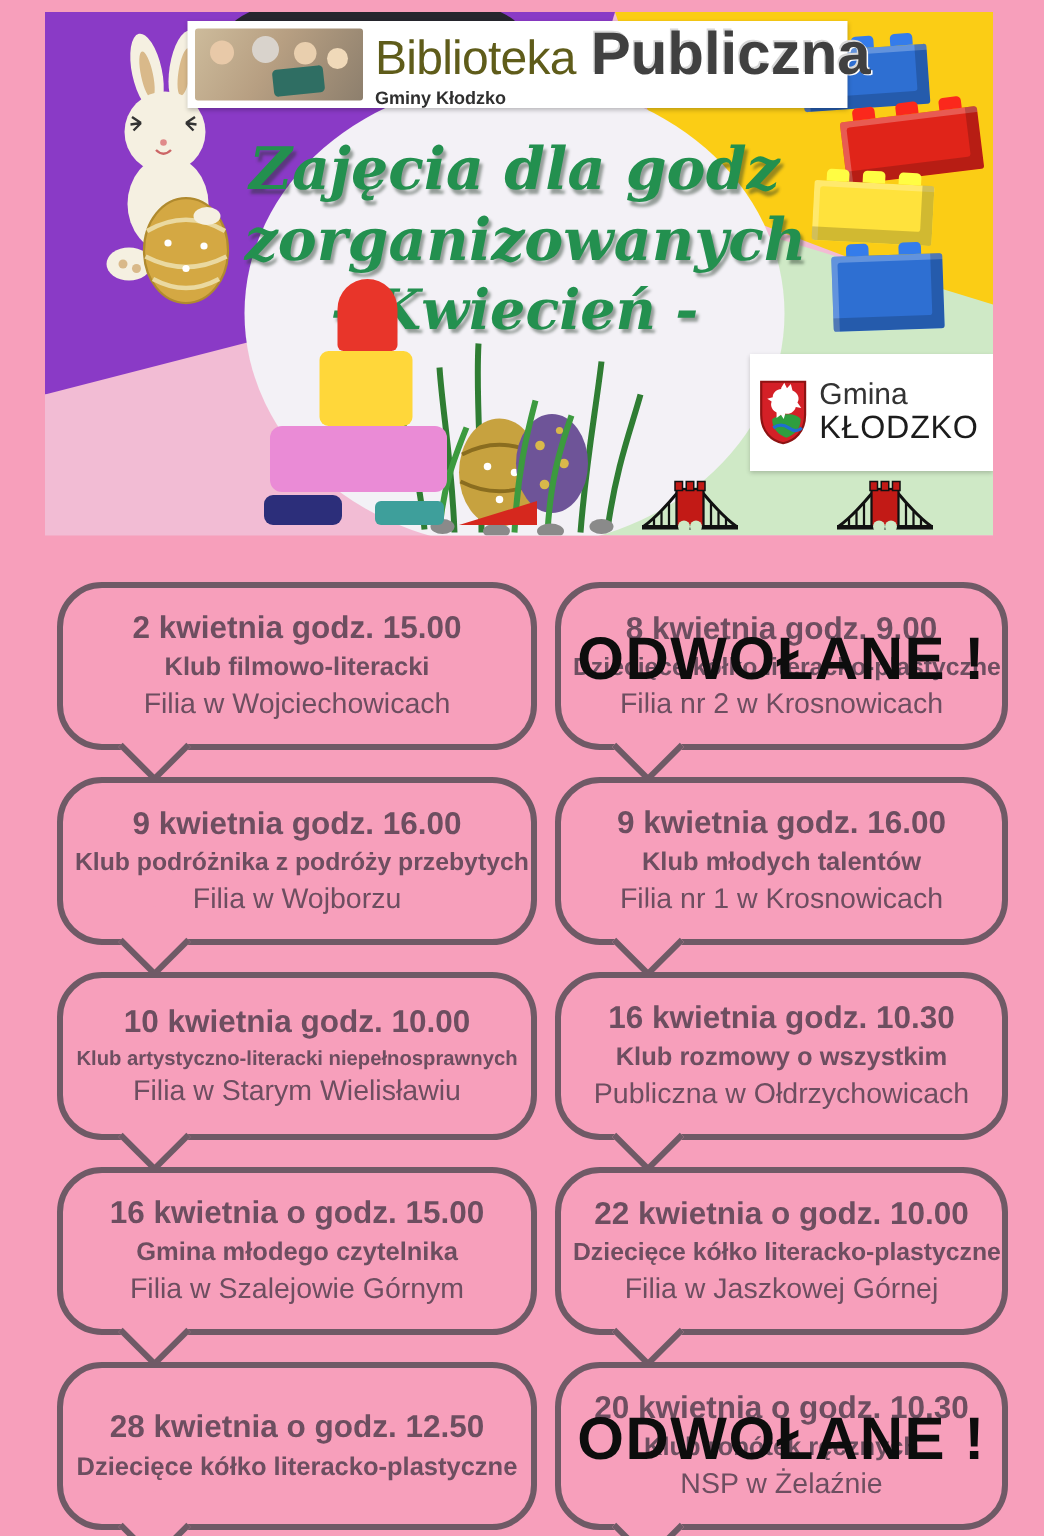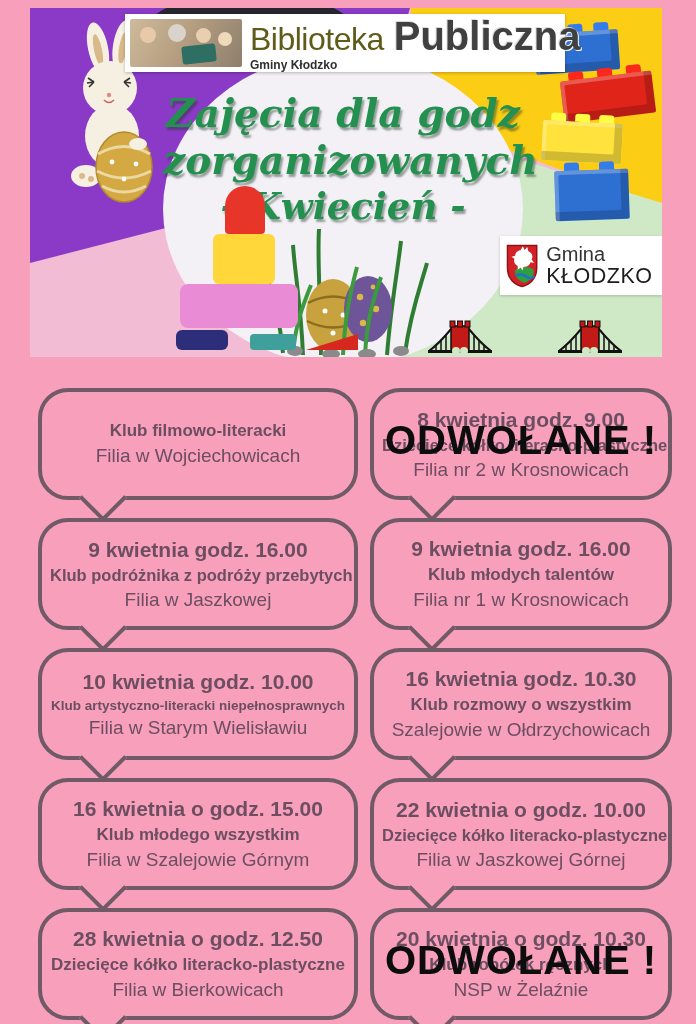--- a/index.html
+++ b/index.html
@@ -61,21 +61,21 @@
   .brick{position:absolute;box-shadow:inset -8px -9px 0 rgba(0,0,0,.18),inset 4px 4px 0 rgba(255,255,255,.25);
       border-radius:2px}
   .brick .stud{position:absolute;top:-8px;width:15px;height:8px;border-radius:3px 3px 0 0;
       background:inherit;filter:brightness(1.12)}
   #lego-b1{left:505px;top:24px;width:84px;height:40px;background:var(--lego-blue);transform:rotate(-4deg)}
   #lego-r1{left:532px;top:68px;width:92px;height:42px;background:var(--lego-red);transform:rotate(-7deg)}
   #lego-y1{left:512px;top:114px;width:80px;height:40px;background:var(--lego-yellow);transform:rotate(3deg)}
   #lego-b2{left:525px;top:162px;width:74px;height:50px;background:var(--lego-blue);transform:rotate(-2deg)}
 
   
-  #gmina{position:absolute;left:470px;top:228px;width:162px;height:59px;background:#fff;
+  #gmina{position:absolute;left:470px;top:228px;width:162px;height:78px;background:#fff;
       display:flex;align-items:center;gap:8px;padding:6px;box-shadow:0 1px 3px rgba(0,0,0,.2)}
   #gmina .gtxt{display:flex;flex-direction:column;line-height:1.1;min-width:0;width:100%}
   #gmina .g1{font-size:20px;color:#333}
   #gmina .g2{font-size:22px;font-weight:400;color:#1c1c1c;letter-spacing:.5px;white-space:nowrap}
 
   
   .toy{position:absolute}
   #toy-nose{left:195px;top:178px;width:40px;height:48px;background:#e8352a;border-radius:20px 20px 4px 4px}
   #toy-yellow{left:183px;top:226px;width:62px;height:50px;background:#ffd73a;border-radius:6px}
   #toy-pink{left:150px;top:276px;width:118px;height:44px;background:#ea8bd6;border-radius:8px}
@@ -257,71 +257,71 @@
       <rect x="29.5" y="1" width="5" height="6" fill="#c21a16" stroke="#111"></rect>
       <rect x="37" y="1" width="5" height="6" fill="#c21a16" stroke="#111"></rect>
       <circle cx="28" cy="31" r="4" fill="#cfe9c6"></circle>
         <circle cx="36" cy="31" r="4" fill="#cfe9c6"></circle>
     </svg>
   </div>
 
   <div id="bubbles">
 
     <div class="bubble">
+      <div class="date autofit">2 kwietnia godz. 15.00</div>
       <div class="club autofit">Klub filmowo-literacki</div>
       <div class="loc autofit">Filia w Wojciechowicach</div>
     </div>
 
     <div class="bubble">
       <div class="date autofit">8 kwietnia godz. 9.00</div>
       <div class="club autofit" style="font-size: 16.5px;">Dziecięce kółko literacko-plastyczne</div>
       <div class="loc autofit">Filia nr 2 w Krosnowicach</div>
       <div class="cancelled">ODWOŁANE !</div>
     </div>
 
     <div class="bubble">
       <div class="date autofit">9 kwietnia godz. 16.00</div>
       <div class="club autofit" style="font-size: 16.5px;">Klub podróżnika z podróży przebytych</div>
-      <div class="loc autofit">Filia w Jaszkowej</div>
+      <div class="loc autofit">Filia w Wojborzu</div>
     </div>
 
     <div class="bubble">
       <div class="date autofit">9 kwietnia godz. 16.00</div>
       <div class="club autofit">Klub młodych talentów</div>
       <div class="loc autofit">Filia nr 1 w Krosnowicach</div>
     </div>
 
     <div class="bubble">
       <div class="date autofit">10 kwietnia godz. 10.00</div>
       <div class="club autofit" style="font-size: 13.5px;">Klub artystyczno-literacki niepełnosprawnych</div>
       <div class="loc autofit">Filia w Starym Wielisławiu</div>
     </div>
 
     <div class="bubble">
       <div class="date autofit">16 kwietnia godz. 10.30</div>
       <div class="club autofit">Klub rozmowy o wszystkim</div>
-      <div class="loc autofit">Szalejowie w Ołdrzychowicach</div>
+      <div class="loc autofit">Publiczna w Ołdrzychowicach</div>
     </div>
 
     <div class="bubble">
       <div class="date autofit">16 kwietnia o godz. 15.00</div>
-      <div class="club autofit">Klub młodego wszystkim</div>
+      <div class="club autofit">Gmina młodego czytelnika</div>
       <div class="loc autofit">Filia w Szalejowie Górnym</div>
     </div>
 
     <div class="bubble">
       <div class="date autofit">22 kwietnia o godz. 10.00</div>
       <div class="club autofit" style="font-size: 16.5px;">Dziecięce kółko literacko-plastyczne</div>
       <div class="loc autofit">Filia w Jaszkowej Górnej</div>
     </div>
 
     <div class="bubble">
       <div class="date autofit">28 kwietnia o godz. 12.50</div>
       <div class="club autofit">Dziecięce kółko literacko-plastyczne</div>
-      <div class="loc autofit">Filia w Bierkowicach</div>
     </div>
 
     <div class="bubble">
       <div class="date autofit">20 kwietnia o godz. 10.30</div>
       <div class="club autofit">Klub robótek ręcznych</div>
       <div class="loc autofit">NSP w Żelaźnie</div>
       <div class="cancelled">ODWOŁANE !</div>
     </div>
 
   </div>

